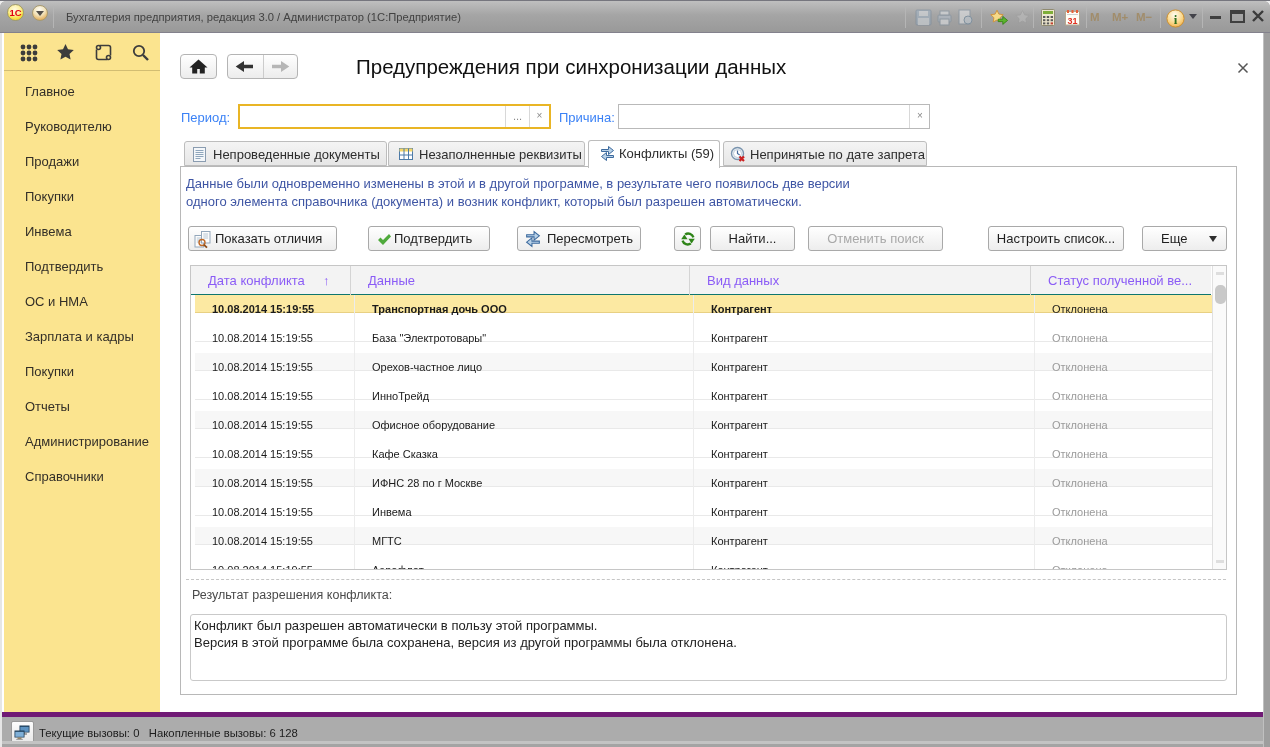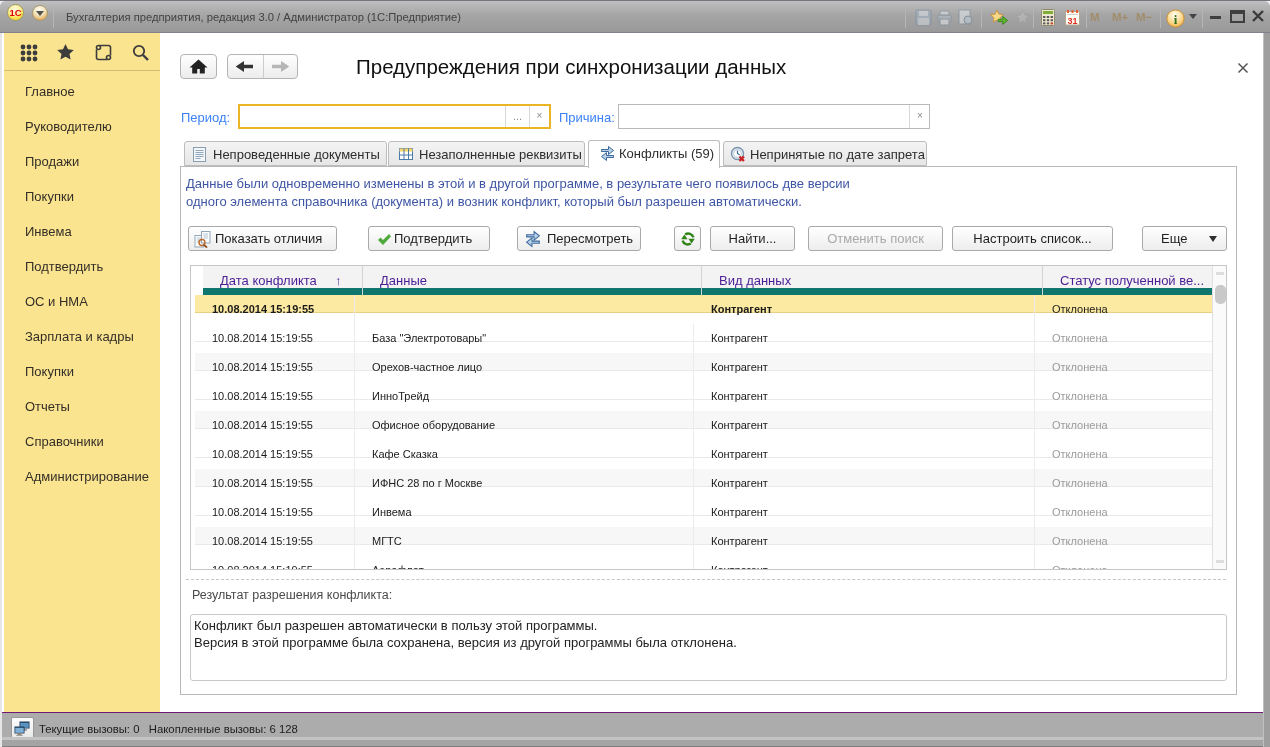--- a/index.html
+++ b/index.html
@@ -43,39 +43,39 @@
 .tab span{position:absolute;top:5px}
 .tab svg{position:absolute;top:4px}
 
 #frame{position:absolute;left:20px;top:133px;width:1057px;height:529px;border:1px solid #b8b8b8;background:#fff}
 #info{position:absolute;left:26px;top:142px;font-size:13px;color:#3e55a4;line-height:17.5px}
 .btn{position:absolute;top:193px;height:25px;background:linear-gradient(#ffffff,#ededed);
   border:1px solid #a9a9a9;border-radius:3px;font-size:13px;color:#1f1f1f;text-align:center;white-space:nowrap}
 .btn.dis{color:#a9a9a9}
 
 #tbl{position:absolute;left:30px;top:232px;width:1037px;height:305px;border:1px solid #c6c6c6;background:#fff;overflow:hidden}
-#tbl .hdr{position:absolute;left:12px;top:0;width:1020px;height:29px;background:#f3f3f3;border-bottom:7px solid #0f766e;
-  font-size:13px;color:#4c1d95}
+#tbl .hdr{position:absolute;left:0;top:0;width:1020px;height:29px;background:#f3f3f3;border-bottom:1px solid #0f766e;
+  font-size:13px;color:#8b5cf6}
 #tbl .hdr .c{position:absolute;top:0;height:29px;line-height:29px;border-right:1px solid #d4d4d4;padding-left:17px;white-space:nowrap;overflow:hidden}
 .row{position:absolute;left:4px;width:1020px;height:18px;font-size:11px;color:#1b1b1b}
 .row .c{position:absolute;top:0;height:29px;line-height:29px;border-right:1px solid #ececec;padding-left:17px;white-space:nowrap;overflow:hidden}
 .row{border-bottom:1px solid #e9e9e9}
 .row.alt{background:#f7f7f7}
 .row.sel{background:#fce9a2;font-weight:bold;border-bottom:1px solid #e8d083}
 .gray{color:#9b9b9b}
 .row.sel .gray{color:#1b1b1b;font-weight:normal}
 #vscroll{position:absolute;left:1021px;top:0;width:16px;height:303px;background:#fafafa;border-left:1px solid #e0e0e0}
 #vthumb{position:absolute;left:2px;top:19px;width:11px;height:19px;background:#c9c9c9;border-radius:5px}
 
 #dash{position:absolute;left:26px;top:546px;width:1040px;border-top:1px dashed #c6c6c6}
 #reslabel{position:absolute;left:32px;top:555px;font-size:12.5px;color:#4a4a4a}
 #resbox{position:absolute;left:30px;top:581px;width:1037px;height:67px;border:1px solid #c9c9c9;border-radius:3px;
   font-size:13px;color:#222;line-height:17px;padding:2px 0 0 3px}
 
-#statusbar{position:absolute;left:0;top:712px;width:1270px;height:35px;background:#acacac;border-top:1px solid #701a75}
+#statusbar{position:absolute;left:0;top:712px;width:1270px;height:35px;background:#acacac;border-top:5px solid #701a75}
 #statusbar .box{position:absolute;left:11px;top:4px;width:23px;height:22px;background:linear-gradient(#fdfdfd,#e8e8e8);border:1px solid #9a9a9a;border-radius:2px}
 #statusbar .txt{position:absolute;left:39px;top:10px;font-size:11.3px;color:#1d1d1d}
 </style>
 </head>
 <body>
 
 <div id="titlebar">
   <div style="position:absolute;left:0;top:0;width:5px;height:5px;background:radial-gradient(circle at 100% 100%, rgba(0,0,0,0) 4.5px, #eeeeee 5px);z-index:9"></div>
   <div style="position:absolute;right:0;top:0;width:5px;height:5px;background:radial-gradient(circle at 0% 100%, rgba(0,0,0,0) 4.5px, #eeeeee 5px);z-index:9"></div>
   <div class="logo1c">1С</div>
@@ -194,22 +194,22 @@
     <div>Главное</div>
     <div>Руководителю</div>
     <div>Продажи</div>
     <div>Покупки</div>
     <div>Инвема</div>
     <div>Подтвердить</div>
     <div>ОС и НМА</div>
     <div>Зарплата и кадры</div>
     <div>Покупки</div>
     <div>Отчеты</div>
+    <div>Администрирование</div>
     <div>Справочники</div>
-    <div>Администрирование</div>
   </div>
 </div>
 
 <div id="main">
   <div class="navbtn" style="left:20px;width:37px">
     <svg width="35" height="23" viewBox="0 0 35 23">
         <path d="M17.5 4.5L8.5 12.5h2.7v6h5v-4.5h2.6v4.5h5v-6h2.7z" fill="#222222"></path>
       </svg>
   </div>
   <div class="navbtn" style="left:67px;width:71px">
@@ -314,35 +314,36 @@
   <div class="btn" style="left:514px;width:27px">
     <svg style="position:absolute;left:4px;top:3px" width="18" height="18" viewBox="0 0 18 18" fill="none">
         <path d="M6.2 4.4A5.4 5.4 0 0 1 14.4 7.4" stroke="#2e8418" stroke-width="2.4"></path>
         <path d="M11.8 13.6A5.4 5.4 0 0 1 3.6 10.6" stroke="#2e8418" stroke-width="2.4"></path>
         <path d="M2.2 9.2h6.4L5.4 4.6z" fill="#2e8418"></path>
         <path d="M15.8 8.8H9.4l3.2 4.6z" fill="#2e8418"></path>
       </svg>
   </div>
   <div class="btn" style="left:550px;width:85px;line-height:23px">Найти...</div>
   <div class="btn dis" style="left:648px;width:135px;line-height:23px">Отменить поиск</div>
-  <div class="btn" style="left:792px;width:161px;line-height:23px">Настроить список...</div>
+  <div class="btn" style="left:828px;width:136px;line-height:23px">Настроить список...</div>
   <div class="btn" style="left:982px;width:85px">
     <span style="position:absolute;left:18px;top:4px">Еще</span>
     <span style="position:absolute;left:66px;top:9px;border-left:4.5px solid transparent;border-right:4.5px solid transparent;border-top:6px solid #2e2e2e"></span>
   </div>
 
   <div id="tbl">
     <div class="hdr">
       <div class="c" style="left:0;width:160px">Дата конфликта<span style="position:absolute;left:132px;font-size:13px">↑</span></div>
       <div class="c" style="left:160px;width:339px">Данные</div>
       <div class="c" style="left:499px;width:341px">Вид данных</div>
       <div class="c" style="left:840px;width:180px;border-right:none">Статус полученной ве...</div>
     </div>
     <div class="row sel" style="top:29px">
         <div class="c" style="left:0;width:160px">10.08.2014 15:19:55</div>
+        <div class="c" style="left:160px;width:339px">Транспортная дочь ООО</div>
         <div class="c" style="left:499px;width:341px">Контрагент</div>
         <div class="c gray" style="left:840px;width:180px;border-right:none">Отклонена</div>
       </div>
     <div class="row" style="top:58px">
         <div class="c" style="left:0;width:160px">10.08.2014 15:19:55</div>
         <div class="c" style="left:160px;width:339px">База "Электротовары"</div>
         <div class="c" style="left:499px;width:341px">Контрагент</div>
         <div class="c gray" style="left:840px;width:180px;border-right:none">Отклонена</div>
       </div>
     <div class="row alt" style="top:87px">

